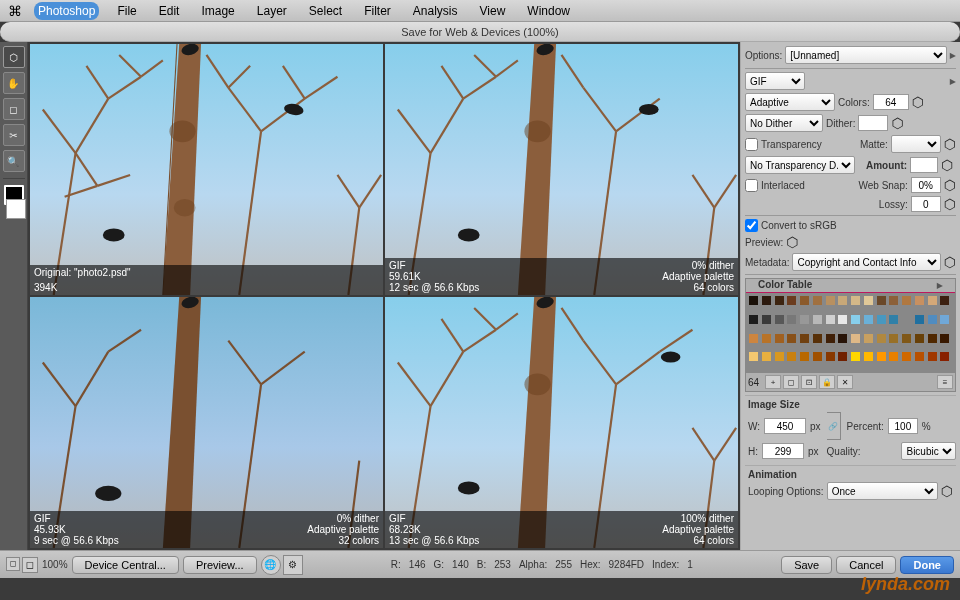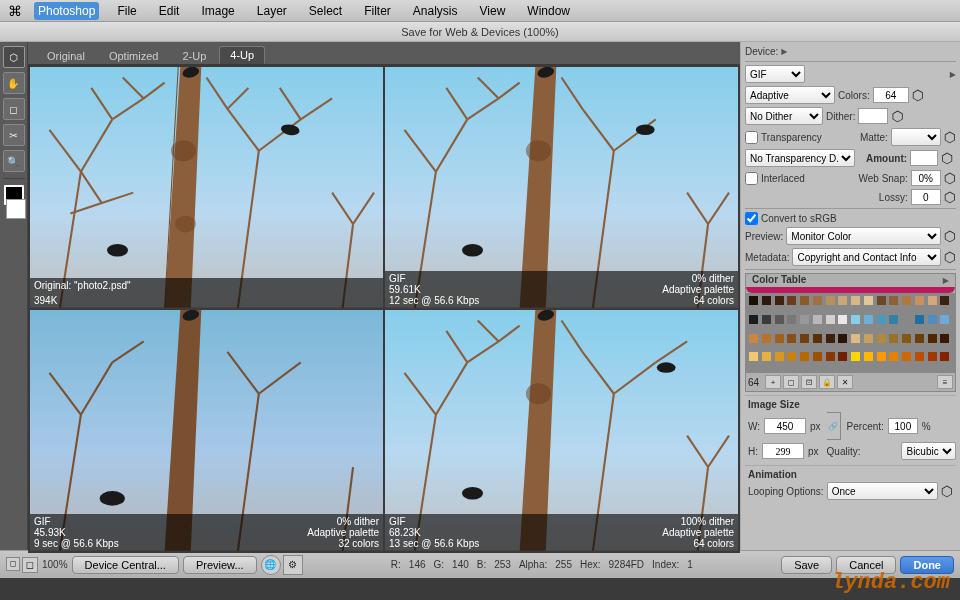--- a/index.html
+++ b/index.html
@@ -33,32 +33,34 @@
       gap: 14px;
     }
     #menubar .menu-item {
       cursor: pointer;
       padding: 2px 4px;
       border-radius: 3px;
     }
     #menubar .menu-item.active {
       background: #4a90d9;
       color: white;
+      border-radius: 8px;
     }
 
     
     #titlebar {
       background: linear-gradient(to bottom, #e0e0e0, #c8c8c8);
       height: 20px;
       display: flex;
       align-items: center;
       justify-content: center;
       border-bottom: 1px solid #aaa;
       font-size: 11px;
       color: #333;
+      border-radius: 10px;
     }
 
     
     #main-container {
       display: flex;
       height: calc(600px - 42px - 28px - 22px);
     }
 
     
     #left-toolbar {
@@ -230,24 +232,23 @@
     .color-table-area {
       background: #aaa;
       border: 1px solid #888;
       margin: 3px 0;
     }
 
     .color-table-header {
       display: flex;
       justify-content: space-between;
       align-items: center;
-      padding: 0 6px;
+      padding: 0 12px;
       background: #b0b0b0;
-      border-bottom: 6px solid #be185d;
-      border-radius: 6px;
+      border-bottom: 1px solid #be185d;
     }
 
     .color-swatches {
       display: grid;
       grid-template-columns: repeat(16, 1fr);
       gap: 1px;
       padding: 3px;
       background: #888;
       min-height: 80px;
     }
@@ -353,25 +354,24 @@
     .zoom-box {
       font-size: 10px;
       color: #333;
     }
 
     .lynda-logo {
       position: absolute;
       right: 10px;
       bottom: 5px;
       color: #cc6600;
-      font-size: 22px;
+      font-size: 18px;
       font-style: italic;
       font-weight: bold;
       opacity: 0.9;
-      font-family: Liberation Mono, monospace;
     }
 
     .panel-options-btn {
       font-size: 8px;
       cursor: pointer;
       color: #555;
     }
 
     .preset-row {
       display: flex;
@@ -429,26 +429,20 @@
     <div class="tool-btn">◻</div>
     <div class="tool-btn">✂</div>
     <div class="tool-btn">🔍</div>
     <div style="width:22px;height:1px;background:#444;margin:2px 0;"></div>
     <div style="width:20px;height:20px;background:#000;border:2px solid #fff;border-radius:1px;"></div>
     <div style="width:20px;height:20px;background:#fff;border:1px solid #999;margin-top:-10px;margin-left:4px;"></div>
   </div>
 
   <div id="preview-area">
 
-    <div id="tabs">
-      <span class="tab">Original</span>
-      <span class="tab">Optimized</span>
-      <span class="tab">2-Up</span>
-      <span class="tab active">4-Up</span>
-    </div>
 
     <div id="four-up-grid">
 
       <div class="preview-pane">
         <div class="preview-image">
           <svg class="photo-birds-svg" viewBox="0 0 340 230" preserveAspectRatio="xMidYMid slice">
 
             <defs>
               <linearGradient id="sky1" x1="0" y1="0" x2="0" y2="1">
                 <stop offset="0%" stop-color="#87CEEB"></stop>
@@ -645,21 +639,24 @@
           </div>
         </div>
       </div>
 
     </div>
   </div>
 
   <div id="right-panel">
 
     <div class="preset-row">
-      <span class="panel-label">Device:</span>
+      <span class="panel-label">Options:</span>
+      <select class="small-select" style="flex:1;">
+        <option>[Unnamed]</option>
+      </select>
       <span class="panel-options-btn">▶</span>
     </div>
 
     <hr class="panel-divider">
 
     <div class="panel-row">
       <select class="small-select" style="width:60px;flex:none;">
         <option>GIF</option>
       </select>
       <span class="panel-options-btn" style="margin-left:auto;">▶</span>
@@ -719,23 +716,20 @@
 
     <hr class="panel-divider">
 
     <div class="checkbox-row">
       <input type="checkbox" checked="" style="">
       <span class="panel-label">Convert to sRGB</span>
     </div>
 
     <div class="panel-row">
       <span class="panel-label">Preview:</span>
-      <select class="small-select">
-        <option>Monitor Color</option>
-      </select>
       <span style="font-size:14px;">⬡</span>
     </div>
 
     <div class="panel-row">
       <span class="panel-label">Metadata:</span>
       <select class="small-select">
         <option>Copyright and Contact Info</option>
       </select>
       <span style="font-size:14px;">⬡</span>
     </div>
@@ -832,21 +826,21 @@
         <span class="panel-label">px</span>
         <div style="width:14px;height:28px;border:1px solid #888;border-left:none;margin:0 2px;display:flex;align-items:center;justify-content:center;">
           <span style="font-size:8px;">🔗</span>
         </div>
         <span class="panel-label">Percent:</span>
         <input class="small-input" value="100" style="width: 30px;">
         <span class="panel-label">%</span>
       </div>
       <div class="wh-row">
         <span class="panel-label">H:</span>
-        <input class="small-input" value="299" style="width: 42px; font-family: Liberation Serif, serif;">
+        <input class="small-input" value="299" style="width: 42px;">
         <span class="panel-label">px</span>
         <span style="width:16px;"></span>
         <span class="panel-label">Quality:</span>
         <select class="small-select" style="width:65px;margin-left:37px;">
           <option>Bicubic</option>
         </select>
         <span style="font-size:14px;">⬡</span>
       </div>
     </div>
 

